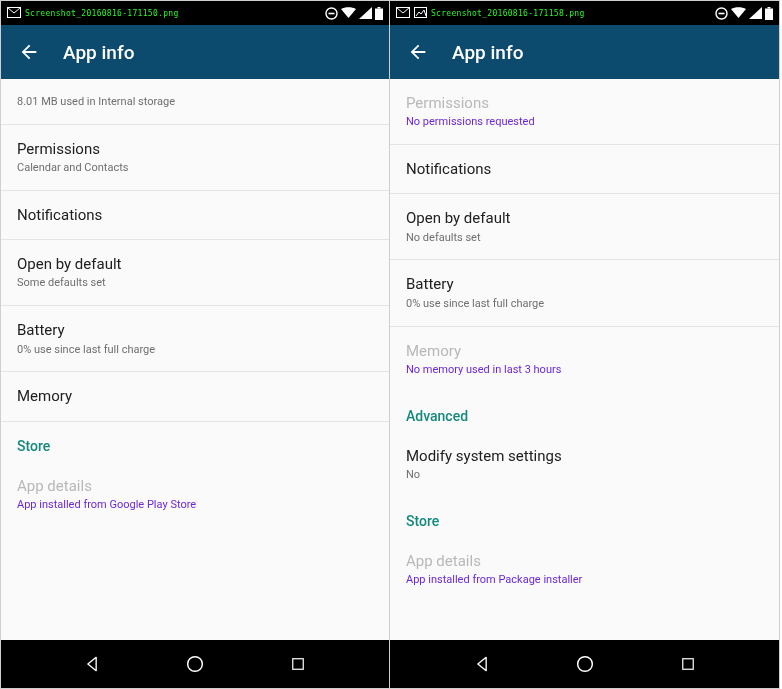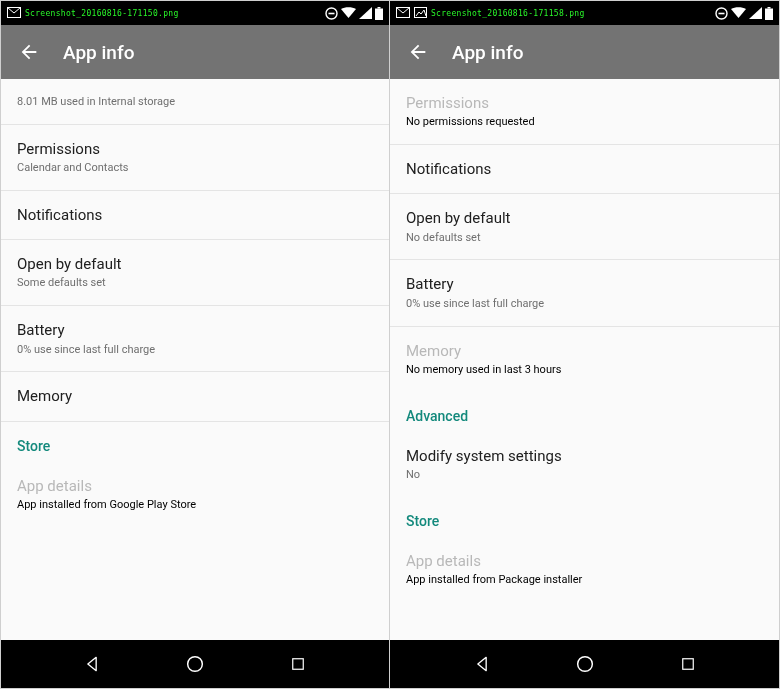--- a/index.html
+++ b/index.html
@@ -46,21 +46,21 @@
   .status-right svg { display:block; }
   .green-text {
     color: #29f729;
     font-size: 8px;
     font-family: monospace;
     letter-spacing: 0.3px;
     white-space: nowrap;
   }
   .toolbar {
     height: 54px;
-    background: #737373;
+    background: #0c4a6e;
     display: flex;
     align-items: center;
     padding: 0 10px;
     color: #fff;
   }
   .toolbar .back {
     width: 36px;
     height: 36px;
     display: flex;
     align-items: center;
@@ -88,21 +88,21 @@
     color: #202020;
     line-height: 1.35;
   }
   .item-sub {
     font-size: 11px;
     color: #6f6f6f;
     margin-top: 2px;
     line-height: 1.35;
   }
   .item.dim .item-title { color: #b8b8b8; }
-  .item.dim .item-sub { color: #000000; }
+  .item.dim .item-sub { color: #6d28d9; }
   .section-header {
     padding: 16px 16px 8px 16px;
     font-size: 14px;
     font-weight: 500;
     color: #13897c;
   }
   .nav-bar {
     height: 48px;
     background: #000000;
     display: flex;

